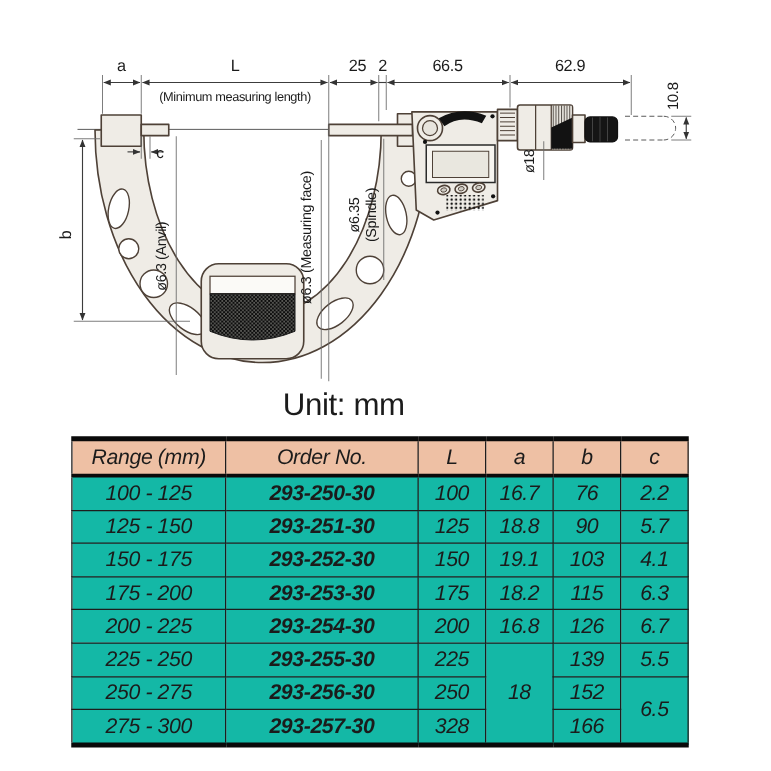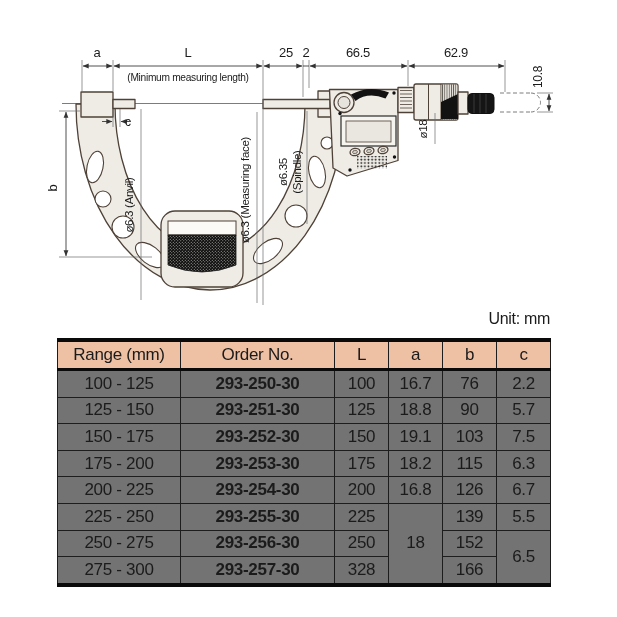--- a/index.html
+++ b/index.html
@@ -11,28 +11,28 @@
   .t11{font-size:11.5px;}
   .t12{font-size:12px;}
   .part{fill:#efece6;stroke:#4e4137;stroke-width:1.3;stroke-linejoin:round;}
   .hole{fill:#ffffff;stroke:#4e4137;stroke-width:1.1;}
   .dk{fill:#121212;stroke:none;}
   .ln{stroke:#5a5a5a;stroke-width:0.8;fill:none;}
   .ext{stroke:#6a6a6a;stroke-width:0.7;fill:none;}
   .dim{stroke:#3c3c3c;stroke-width:0.9;fill:none;}
   .tick{stroke:#4e4137;stroke-width:0.8;}
 
-  .unit-line{font-size:16px;text-align:right;margin:2px 67px 10px 0;letter-spacing:-0.3px;}
+  .unit-line{font-size:25px;text-align:center;margin:2px 67px 10px 0;letter-spacing:-0.3px;}
 
   table.spec{border-collapse:collapse;margin:0 0 0 57px;table-layout:fixed;width:493px;
-             font-size:17px;letter-spacing:-0.3px;}
+             font-size:17px;letter-spacing:-0.3px;font-style:italic;}
   table.spec th{background:#eec0a4;font-weight:normal;height:26px;padding:0;
                 border-top:4px solid #0a0a0a;border-bottom:3px solid #0a0a0a;
                 border-left:1.3px solid #1d1d1d;border-right:1.3px solid #1d1d1d;text-align:center;}
-  table.spec td{background:#737373;height:25.6px;padding:0;text-align:center;vertical-align:middle;
+  table.spec td{background:#14b8a6;height:25.6px;padding:0;text-align:center;vertical-align:middle;
                 border:1.3px solid #1d1d1d;}
   table.spec tr:last-child td{border-bottom:4px solid #0a0a0a;margin-top:36px;}
   table.spec td.bb{border-bottom:4px solid #0a0a0a;}
   table.spec td.bold{font-weight:bold;}
 </style>
 </head>
 <body>
 
 <svg viewBox="0 0 617 308" width="617" height="308">
   <defs>
@@ -215,21 +215,21 @@
         <td>18.8</td>
         <td>90</td>
         <td>5.7</td>
       </tr>
       <tr>
         <td>150 - 175</td>
         <td class="bold">293-252-30</td>
         <td>150</td>
         <td>19.1</td>
         <td>103</td>
-        <td>7.5</td>
+        <td>4.1</td>
       </tr>
       <tr>
         <td>175 - 200</td>
         <td class="bold">293-253-30</td>
         <td>175</td>
         <td>18.2</td>
         <td>115</td>
         <td>6.3</td>
       </tr>
       <tr>

